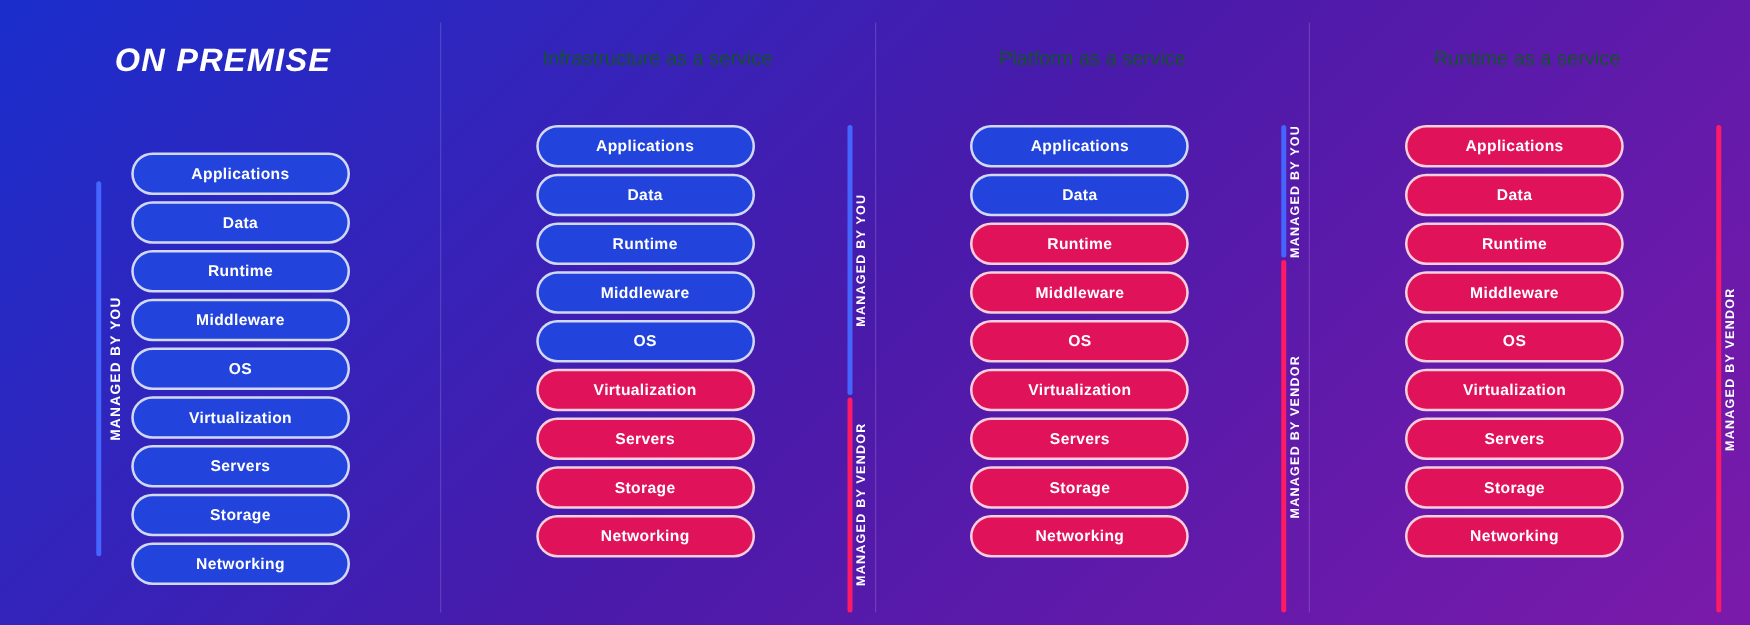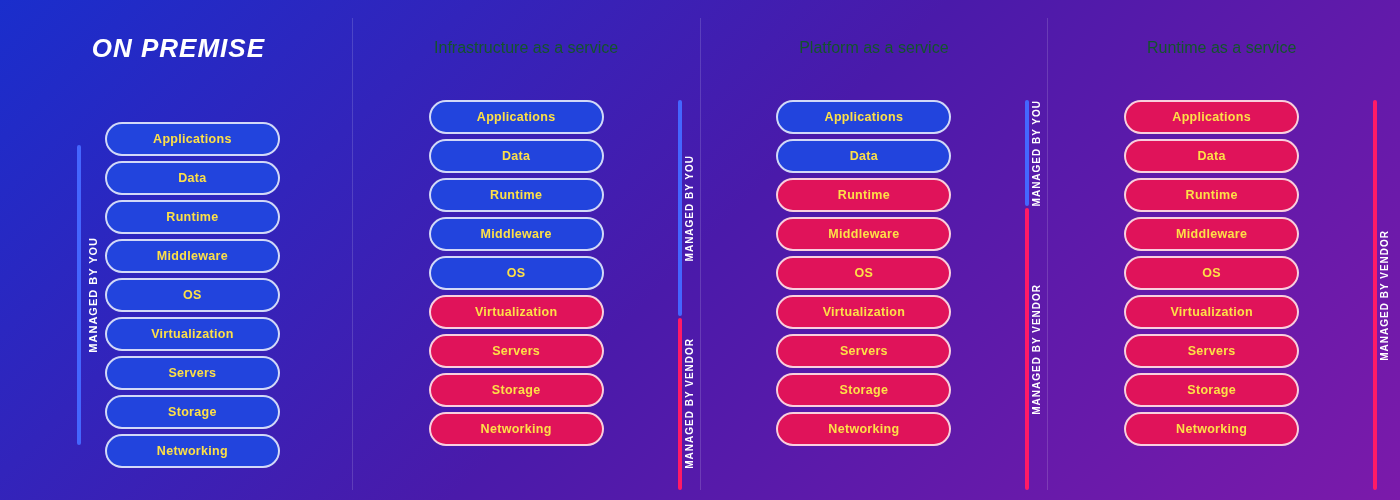--- a/index.html
+++ b/index.html
@@ -76,21 +76,21 @@
     .bracket-bar-pink { background: #ff1a66; }
 
     
     .pill {
       display: flex;
       align-items: center;
       justify-content: center;
       border-radius: 20px;
       font-size: 12.5px;
       font-weight: 700;
-      color: #fde047;
+      color: #ffffff;
       width: 175px;
       height: 34px;
       border: 2px solid rgba(255,255,255,0.8);
       text-align: center;
       cursor: default;
       letter-spacing: 0.3px;
     }
 
     .pill-blue {
       background: #2244dd;

